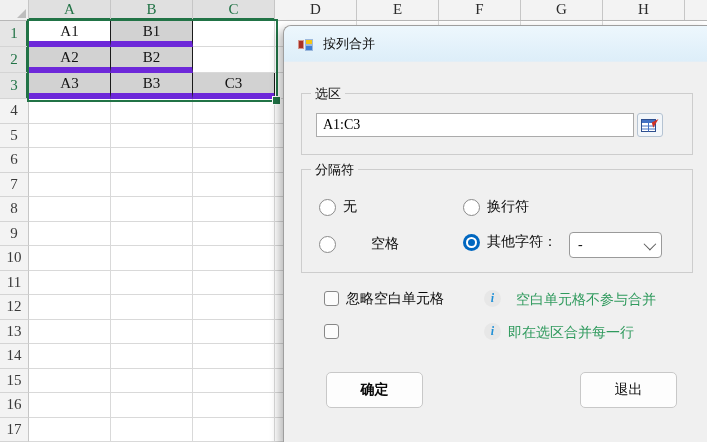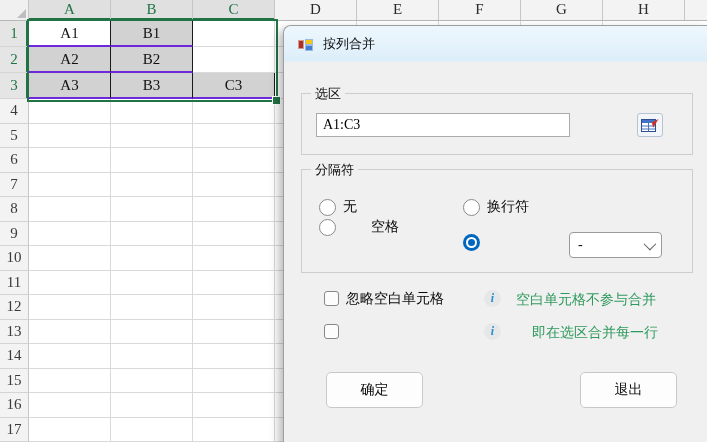--- a/index.html
+++ b/index.html
@@ -21,40 +21,40 @@
   .rows{position:absolute;top:21px;left:0;right:0;bottom:0;}
   .srow{display:flex;box-sizing:border-box;}
   .rowh{flex:0 0 29px;width:29px;box-sizing:border-box;background:#f3f3f3;
     border-right:1px solid #c6c6c6;border-bottom:1px solid #d4d4d4;
     font:15px "Liberation Serif",serif;color:#3a3a3a;text-align:center;display:flex;align-items:center;justify-content:center;}
   .rowh.selected{background:#e5e5e5;color:#217346;box-shadow:inset -2px 0 0 #217346;}
   .cell{flex:0 0 82px;width:82px;box-sizing:border-box;border-right:1px solid #d9d9d9;border-bottom:1px solid #d9d9d9;
     font:15px "Liberation Serif",serif;color:#111;text-align:center;display:flex;align-items:center;justify-content:center;background:#fff;}
   .cell.sel{background:#d2d2d2;}
   .cell.active{background:#fff;}
-  .cell.tbl{border-right:1px solid #1a1a1a;border-bottom:2px solid #6d28d9;}
+  .cell.tbl{border-right:1px solid #1a1a1a;border-bottom:6px solid #6d28d9;}
   .cell.filler{flex:1 1 auto;border-right:none;}
   #selection-overlay{position:absolute;left:27px;top:19px;width:247px;height:79px;
     border:2px solid #217346;pointer-events:none;z-index:3;}
   #fill-handle{position:absolute;right:-5px;bottom:-5px;width:7px;height:7px;background:#217346;border:1px solid #fff;}
   
   #dialog{position:absolute;left:283px;top:25px;width:424px;height:417px;background:#f0f0f0;
     border:1px solid #9e9e9e;border-right:none;border-bottom:none;border-radius:8px 0 0 0;
     box-shadow:-4px 4px 10px rgba(0,0,0,0.28);z-index:10;}
   .titlebar{height:36px;background:linear-gradient(#edf7fd,#ddeef9);border-radius:8px 0 0 0;
     display:flex;align-items:center;padding-left:14px;border-bottom:1px solid #e3eef6;box-sizing:border-box;}
   .form-icon{position:relative;width:16px;height:16px;}
   .form-icon .sq-red{position:absolute;left:0;top:4px;width:6px;height:9px;background:#a93226;border:1px solid #d5978e;box-sizing:border-box;}
   .form-icon .sq-yellow{position:absolute;left:7px;top:3px;width:8px;height:6px;background:#f4c514;border:1px solid #9db9dd;box-sizing:border-box;}
   .form-icon .sq-blue{position:absolute;left:7px;top:9px;width:8px;height:6px;background:#3f7fd6;border:1px solid #9db9dd;box-sizing:border-box;}
   .dlg-title{margin-left:9px;font-size:13px;color:#0a0a0a;}
   .group{position:absolute;border:1px solid #cdcdcd;box-sizing:border-box;}
   .group-label{position:absolute;top:-9px;left:9px;background:#f0f0f0;padding:0 4px;font-size:13px;color:#0a0a0a;}
   #group-sel{left:17px;top:67px;width:392px;height:62px;}
-  #range-input{position:absolute;left:32px;top:87px;width:254px;height:24px;box-sizing:border-box;
+  #range-input{position:absolute;left:32px;top:87px;width:318px;height:24px;box-sizing:border-box;
     border:1px solid #ababab;background:#fff;font:14px "Liberation Serif",serif;padding:0 6px;outline:none;}
   #range-picker{position:absolute;left:353px;top:87px;width:26px;height:24px;box-sizing:border-box;
     background:#f2f6fa;border:1px solid #b5c3d2;border-radius:3px;display:flex;align-items:center;justify-content:center;padding:0;}
   #group-sep{left:17px;top:143px;width:392px;height:104px;}
   .radio-row{position:absolute;display:flex;align-items:center;gap:7px;height:18px;}
   .radio{width:17px;height:17px;border-radius:50%;border:1px solid #8b8b8b;background:#fff;box-sizing:border-box;position:relative;flex:0 0 17px;}
   .radio.on{border:none;background:#0067c0;}
   .radio.on::before{content:'';position:absolute;inset:3px;background:#fff;border-radius:50%;}
   .radio.on::after{content:'';position:absolute;inset:5px;background:#0067c0;border-radius:50%;}
   .radio-label{font-size:14px;color:#0a0a0a;}
@@ -64,21 +64,21 @@
   .chevron{width:8px;height:8px;border-right:1.6px solid #5a5a5a;border-bottom:1.6px solid #5a5a5a;
     transform:rotate(45deg) translateY(-2px);}
   .check-row{position:absolute;display:flex;align-items:center;gap:7px;height:17px;}
   .checkbox{width:15px;height:15px;border:1px solid #878787;border-radius:3px;background:#fcfcfc;box-sizing:border-box;flex:0 0 15px;}
   .check-label{font-size:14px;color:#0a0a0a;}
   .info-icon{position:absolute;width:17px;height:17px;border-radius:50%;background:#e7e7e7;
     color:#1f8fd6;font:italic bold 12px "Liberation Serif",serif;display:flex;align-items:center;justify-content:center;}
   .hint{position:absolute;font-size:14px;color:#2f9a5d;white-space:nowrap;}
   .btn{position:absolute;width:97px;height:36px;background:#fdfdfd;border:1px solid #c8c8c8;border-radius:5px;
     font-size:14px;color:#0a0a0a;font-family:"Liberation Sans",sans-serif;cursor:pointer;}
-  #btn-ok{left:42px;top:346px;}
+  #btn-ok{left:42px;top:346px;font-weight:bold;}
   #btn-exit{left:287px;top:346px;margin-left:9px;}
 </style>
 </head>
 <body>
 
 <div id="sheet">
   <div class="col-headers">
     <div class="corner"></div>
     <div style="display:flex;flex:1 1 auto;">
         <div class="colh selected">A</div>
@@ -332,40 +332,41 @@
     <span class="group-label">分隔符</span>
   </div>
   <div class="radio-row" style="left:35px;top:172px;">
     <span class="radio"></span>
     <span class="radio-label">无</span>
   </div>
   <div class="radio-row" style="left:179px;top:172px;">
     <span class="radio"></span>
     <span class="radio-label">换行符</span>
   </div>
-  <div class="radio-row" style="left:35px;top:192px;gap:35px;">
+  <div class="radio-row" style="left:35px;top:209px;gap:35px;">
     <span class="radio"></span>
     <span class="radio-label">空格</span>
   </div>
   <div class="radio-row" style="left:179px;top:207px;">
     <span class="radio on"></span>
+    <span class="radio-label">其他字符：</span>
   </div>
   <div id="combo">
     <span class="combo-value">-</span>
     <span class="chevron"></span>
   </div>
 
   <div class="check-row" style="left:40px;top:264px;">
     <span class="checkbox"></span>
     <span class="check-label">忽略空白单元格</span>
   </div>
   <div class="info-icon" style="left:200px;top:264px;">i</div>
   <div class="hint" style="left:232px;top:265px;">空白单元格不参与合并</div>
 
   <div class="check-row" style="left:40px;top:297px;">
     <span class="checkbox"></span>
   </div>
   <div class="info-icon" style="left:200px;top:297px;">i</div>
-  <div class="hint" style="left:248px;top:298px;">即在选区合并每一行</div>
+  <div class="hint" style="left:224px;top:298px;">即在选区合并每一行</div>
 
   <button class="btn" id="btn-ok">确定</button>
   <button class="btn" id="btn-exit">退出</button>
 </div>
 
 </body></html>

